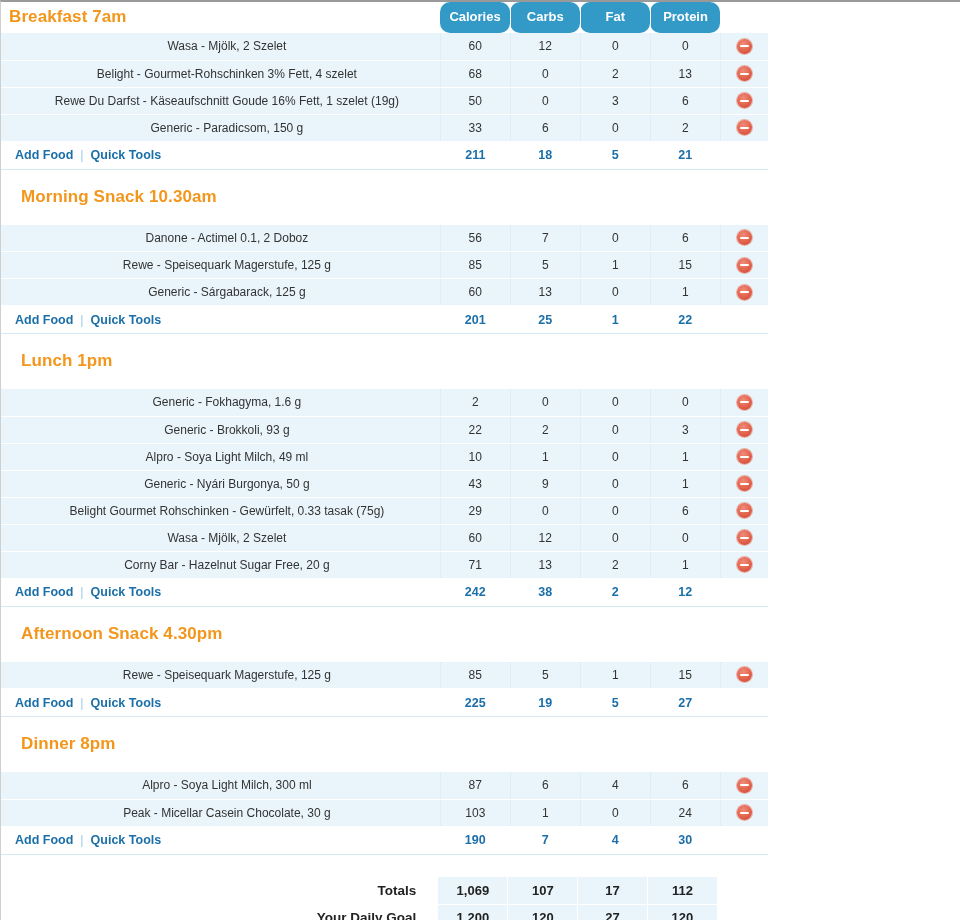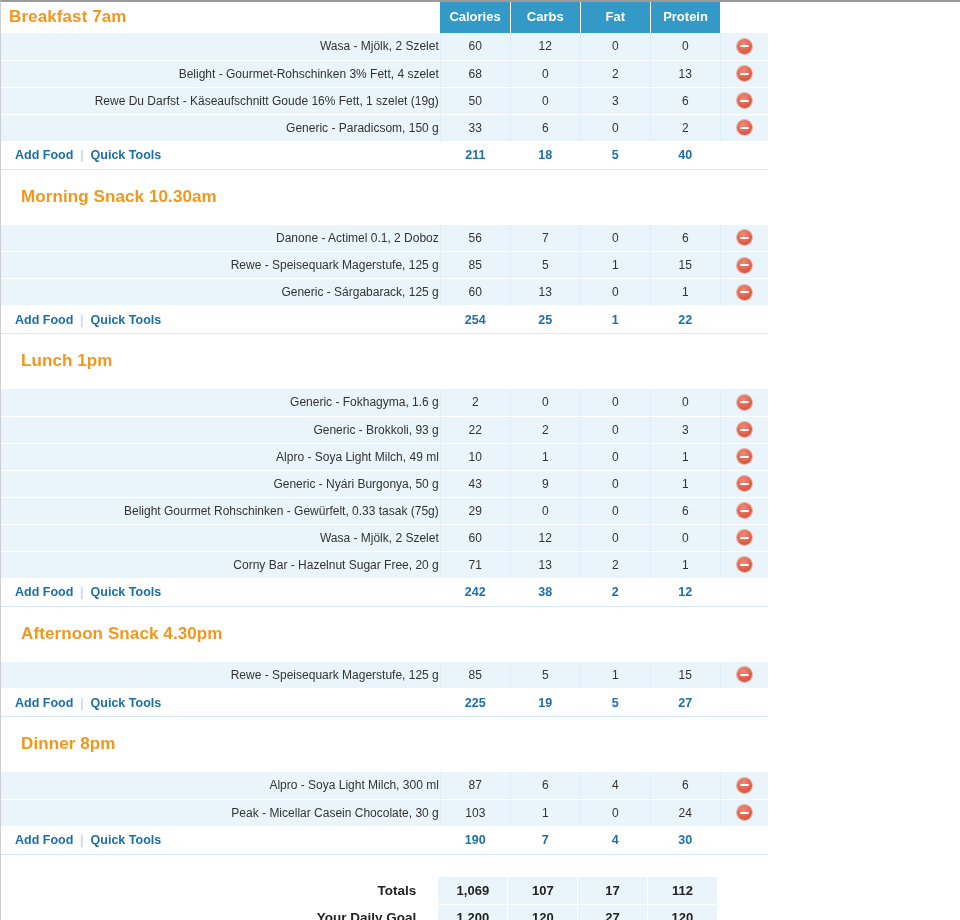--- a/index.html
+++ b/index.html
@@ -35,20 +35,21 @@
   
   tr.colhead th {
     background: #3399c6;
     color: #ffffff;
     font-size: 13px;
     font-weight: bold;
     text-align: center;
     padding: 7px 0 8px 0;
     border-right: 1px solid #ffffff;
     line-height: 14px;
+    border-radius: 10px;
   }
   tr.colhead th.blank-food { background: #ffffff; border-right: none; }
   tr.colhead th.blank-del  { background: #ffffff; border-right: none; }
   tr.colhead th.last-num   { border-right: none; }
 
   
   tr.mealhead td {
     background: #ffffff;
     border-top: 1px solid #d4e9f5;
     padding: 12px;
@@ -65,21 +66,21 @@
   
   tr.food td {
     background: #e9f5fb;
     border-bottom: 1px solid #ffffff;
     height: 27px;
     color: #333333;
     font-size: 12px;
   }
   tr.food td.food-name {
     padding-left: 14px;
-    text-align: right;
+    text-align: center;
     border-right: 1px solid #dceef7;
   }
   tr.food td.num {
     text-align: center;
     border-right: 1px solid #dceef7;
     color: #333333;
   }
   tr.food td.num.last-num { border-right: 1px solid #dceef7; }
   tr.food td.del {
     text-align: center;
@@ -244,21 +245,21 @@
           <td class="num">6</td>
           <td class="num">0</td>
           <td class="num last-num">2</td>
           <td class="del"><span class="del-icon" title="Remove"></span></td>
         </tr>
         <tr class="mealtotal">
           <td class="actions"><a class="act-link" href="#">Add Food</a><span class="act-sep">|</span><a class="act-link" href="#">Quick Tools</a></td>
           <td class="num">211</td>
           <td class="num">18</td>
           <td class="num">5</td>
-          <td class="num">40</td>
+          <td class="num">21</td>
           <td class="del"></td>
         </tr>
         <tr class="mealhead">
           <td colspan="6">
             <div class="meal-title">Morning Snack 10.30am</div>
           </td>
         </tr>
         <tr class="food">
           <td class="food-name">Danone - Actimel 0.1, 2 Doboz</td>
           <td class="num">56</td>
@@ -278,21 +279,21 @@
         <tr class="food">
           <td class="food-name">Generic - Sárgabarack, 125 g</td>
           <td class="num">60</td>
           <td class="num">13</td>
           <td class="num">0</td>
           <td class="num last-num">1</td>
           <td class="del"><span class="del-icon" title="Remove"></span></td>
         </tr>
         <tr class="mealtotal">
           <td class="actions"><a class="act-link" href="#">Add Food</a><span class="act-sep">|</span><a class="act-link" href="#">Quick Tools</a></td>
-          <td class="num">254</td>
+          <td class="num">201</td>
           <td class="num">25</td>
           <td class="num">1</td>
           <td class="num">22</td>
           <td class="del"></td>
         </tr>
         <tr class="mealhead">
           <td colspan="6">
             <div class="meal-title">Lunch 1pm</div>
           </td>
         </tr>

